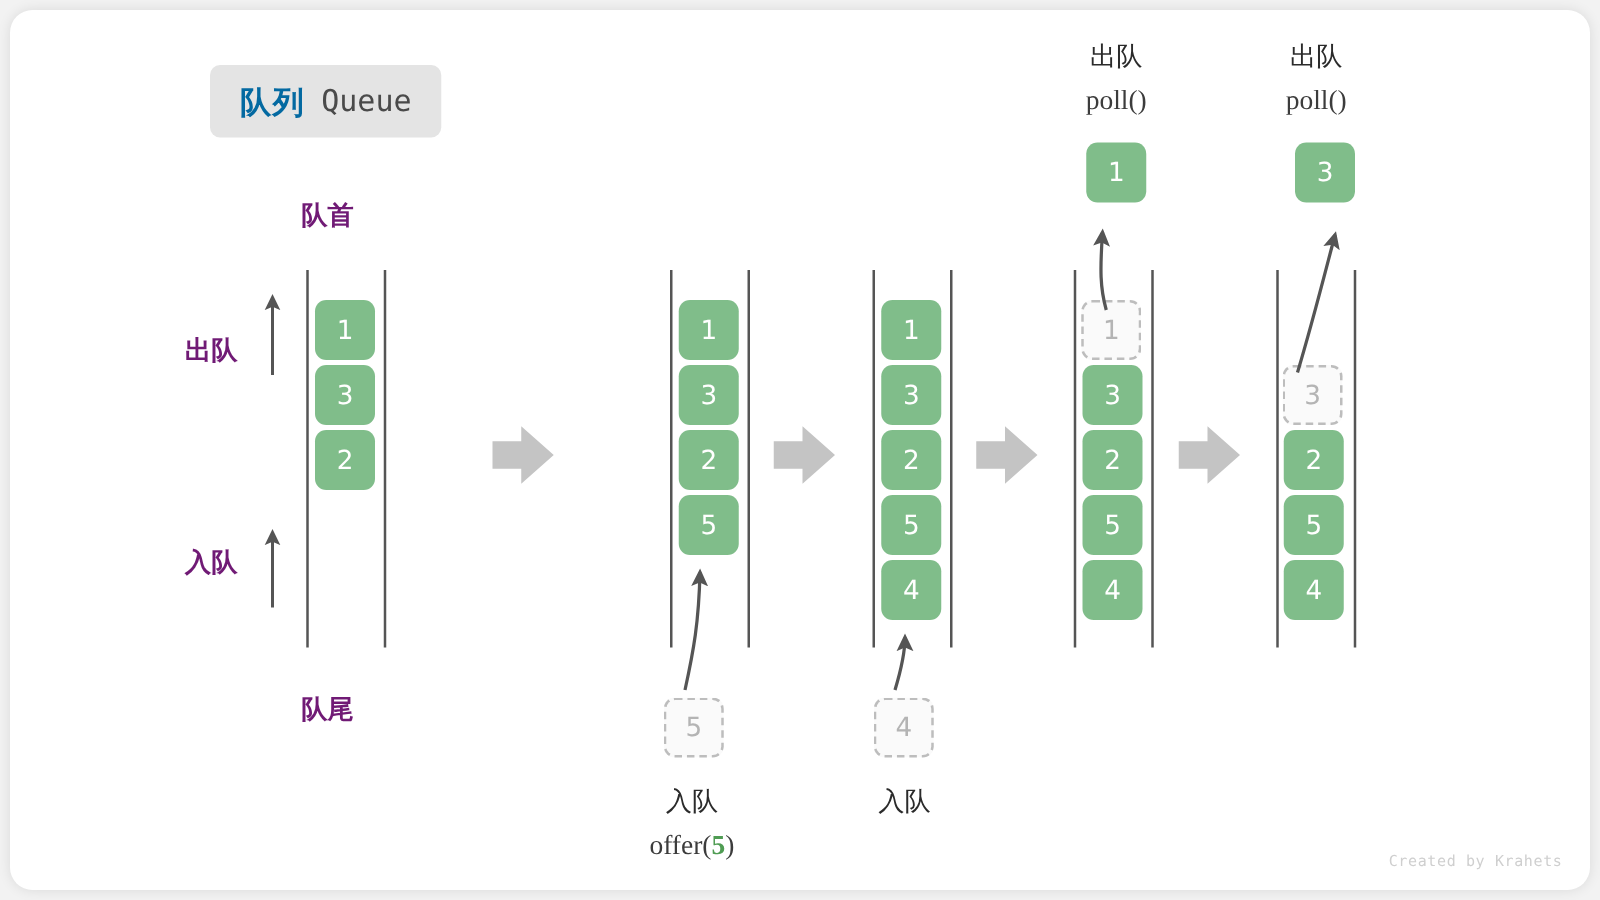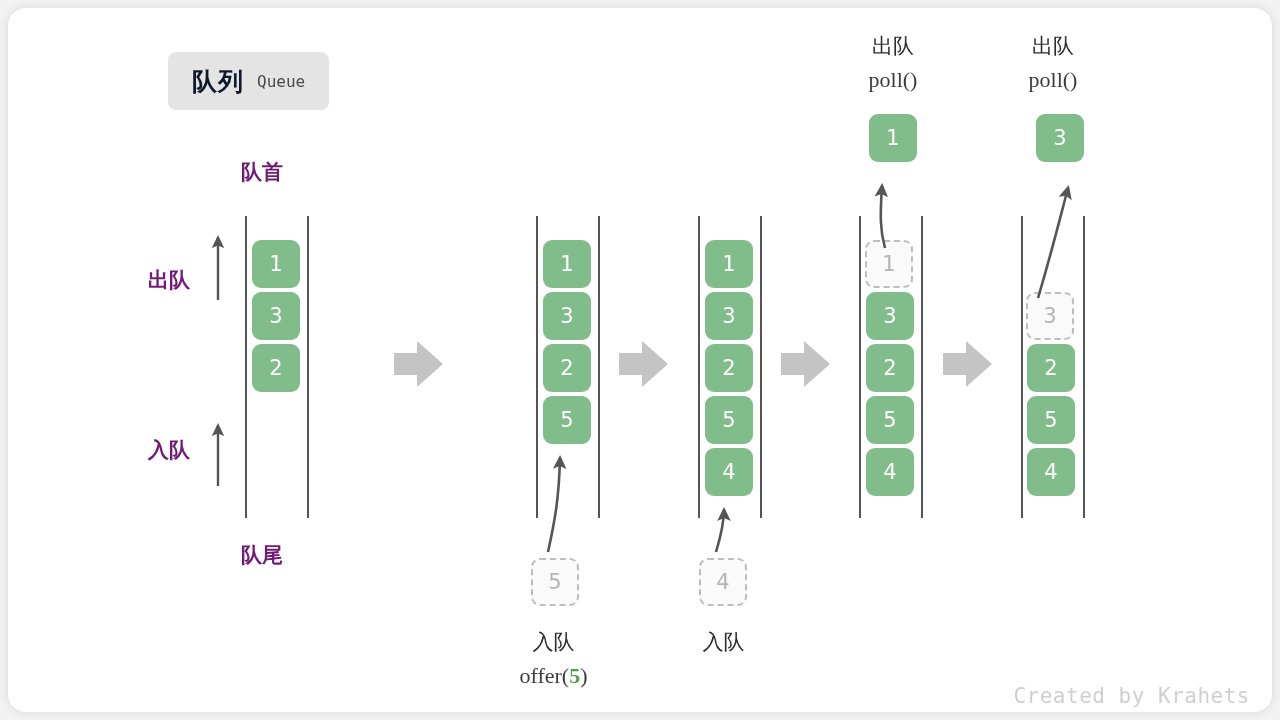--- a/index.html
+++ b/index.html
@@ -40,26 +40,26 @@
     padding: 0 24px;
     background: #e4e4e4;
     border-radius: 8px;
     display: flex;
     align-items: center;
     gap: 13px;
   }
   #title-badge .cn {
     font-size: 25px;
     font-weight: bold;
-    color: #0f172a;
+    color: #0369a1;
     letter-spacing: 1px;
   }
   #title-badge .en {
     font-family: "DejaVu Sans Mono", monospace;
-    font-size: 16px;
+    font-size: 24px;
     color: #4a4a4a;
   }
 
   
   .cn-label {
     font-size: 21px;
     font-weight: bold;
     color: #701a75;
     white-space: nowrap;
   }
@@ -104,23 +104,23 @@
   }
   .cell.ghost {
     background: #fafafa;
     border: 2px dashed #bdbdbd;
     color: #b4b4b4;
   }
 
   
   #watermark {
     right: 22px;
-    bottom: 4px;
+    bottom: 16px;
     font-family: "DejaVu Sans Mono", monospace;
-    font-size: 21px;
+    font-size: 12px;
     color: #cfcfcf;
     letter-spacing: 0.5px;
   }
 
   svg.overlay {
     position: absolute;
     left: 0; top: 0;
     width: 1264px; height: 704px;
     pointer-events: none;
   }
@@ -130,21 +130,21 @@
 
 <div id="stage">
   <div id="card">
 
     <div class="abs" id="title-badge">
       <span class="cn">队列</span>
       <span class="en">Queue</span>
     </div>
 
     <div class="abs cn-label" style="left:233px; top:150px;">队首</div>
-    <div class="abs cn-label" style="left:233px; top:533px;">队尾</div>
+    <div class="abs cn-label" style="left:233px; top:545px;">队尾</div>
 
     <div class="abs cn-label" style="left:140px; top:258px;">出队</div>
     <div class="abs cn-label" style="left:140px; top:428px;">入队</div>
 
     <div class="abs rail" style="left:237px; top:208px; height:302px;"></div>
     <div class="abs rail" style="left:299px; top:208px; height:302px;"></div>
 
     <div class="abs cell filled" style="left:244px; top:232px;">1</div>
     <div class="abs cell filled" style="left:244px; top:284px;">3</div>
     <div class="abs cell filled" style="left:244px; top:336px;">2</div>

